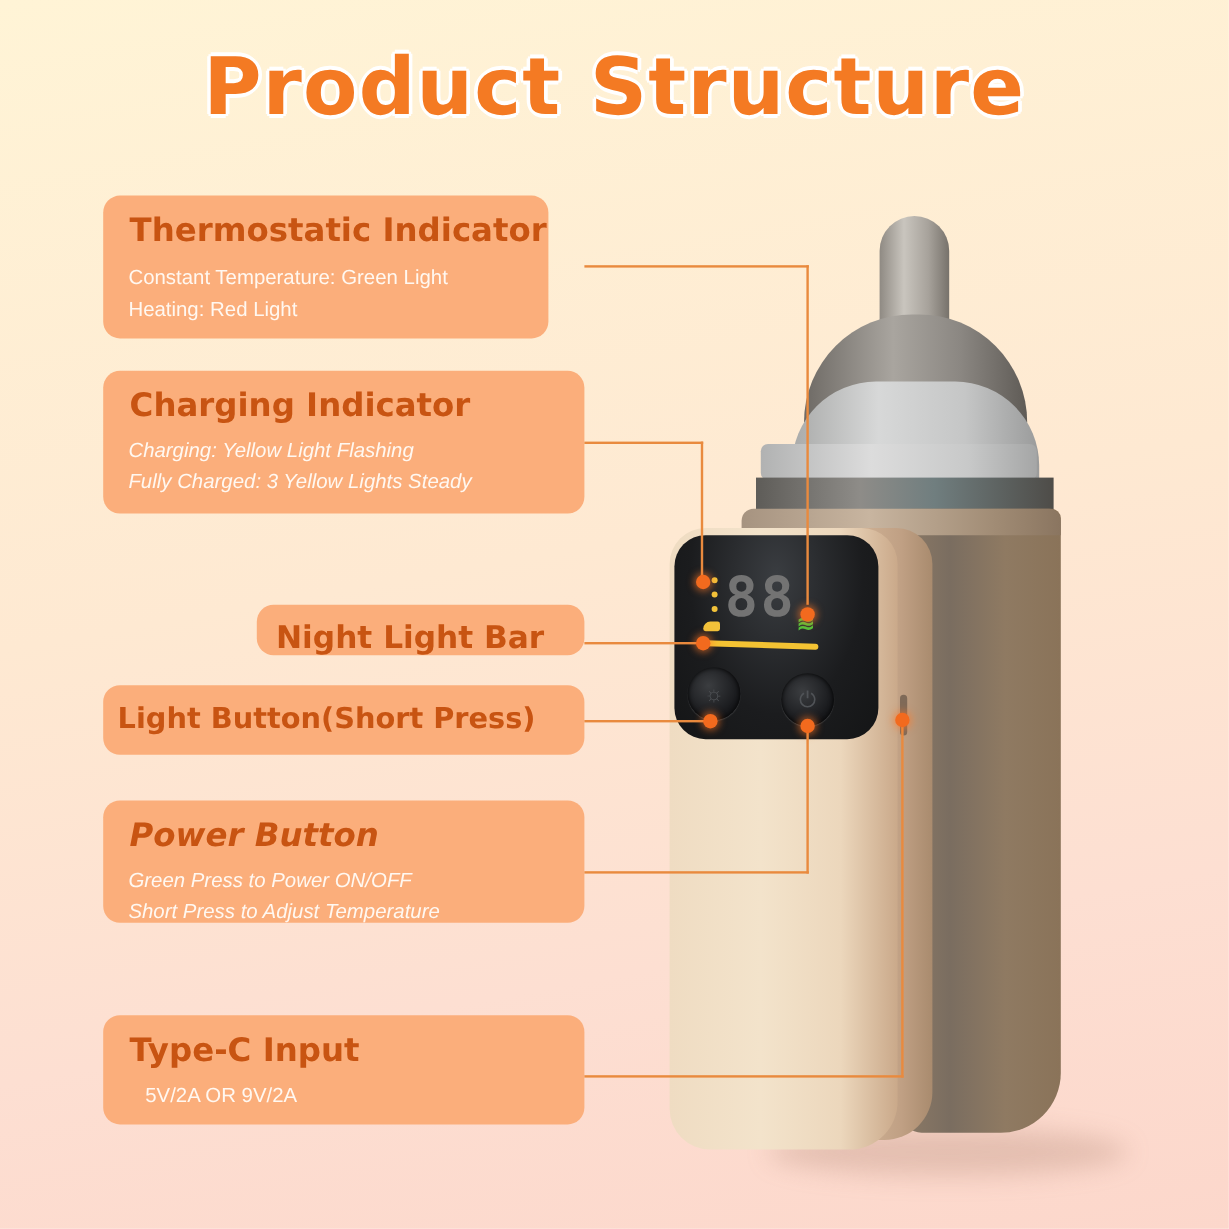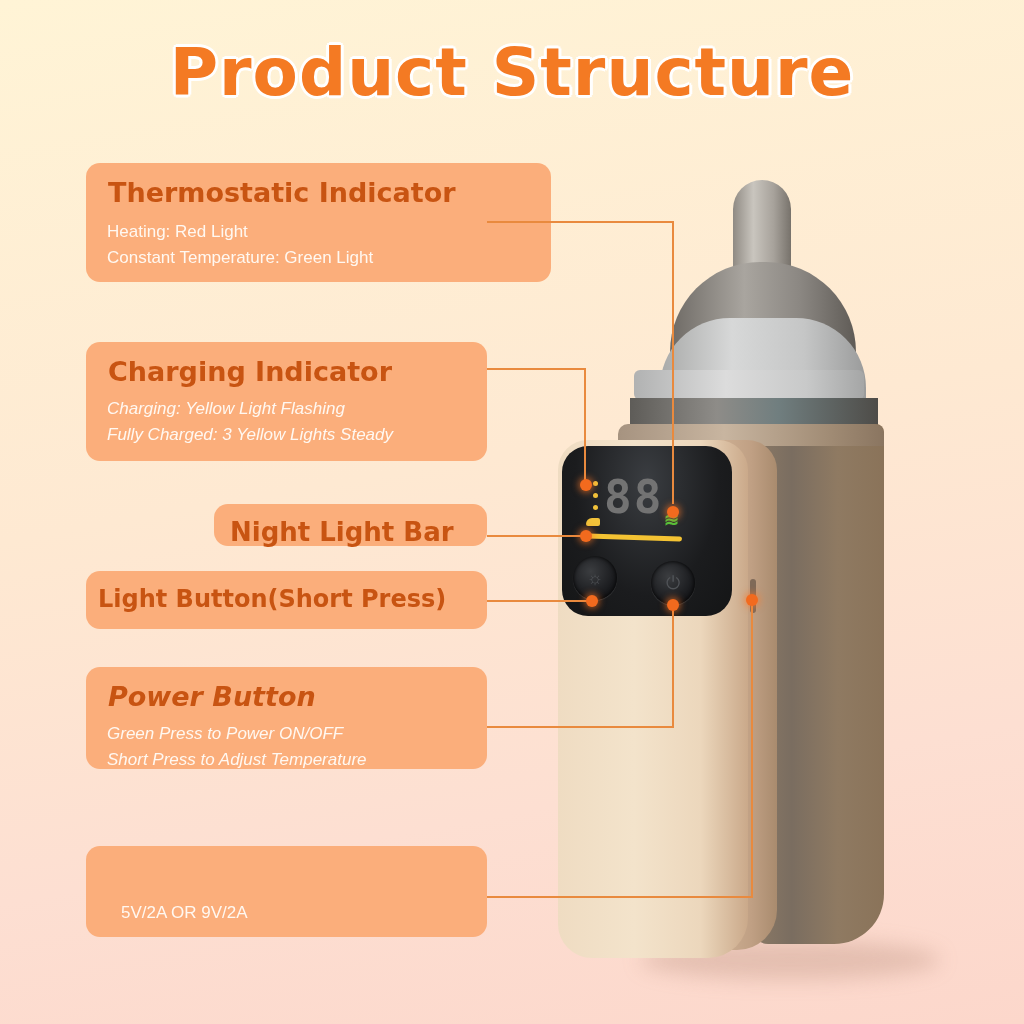--- a/index.html
+++ b/index.html
@@ -120,29 +120,29 @@
   .shadow {
     position: absolute; left: 640px; top: 940px; width: 300px; height: 40px;
     border-radius: 50%; background: rgba(160,110,90,0.25); filter: blur(10px);
   }
 </style>
 </head>
 <body>
 
 <div class="title">Product Structure</div>
 
-<div class="card" style="left:86px; top:163px; width:465px; height:119px;">
+<div class="card" style="left:86px; top:163px; width:371px; height:119px;">
   <div class="head" style="position:absolute; left:22px; top:14px; font-size:27px;">Thermostatic Indicator</div>
   <div class="desc" style="position:absolute; left:21px; top:56px;">
+    <div>Constant Temperature: Green Light</div>
     <div>Heating: Red Light</div>
-    <div>Constant Temperature: Green Light</div>
-  </div>
-</div>
-
-<div class="card" style="left:86px; top:309px; width:401px; height:119px;margin-top:33px;">
+  </div>
+</div>
+
+<div class="card" style="left:86px; top:309px; width:401px; height:119px;">
   <div class="head" style="position:absolute; left:22px; top:14px; font-size:27px;">Charging Indicator</div>
   <div class="desc" style="position:absolute; left:21px; top:54px;font-style:italic;">
     <div>Charging: Yellow Light Flashing</div>
     <div>Fully Charged: 3 Yellow Lights Steady</div>
   </div>
 </div>
 
 <div class="card" style="left:214px; top:504px; width:273px; height:42px;">
   <div class="head" style="position:absolute; left:16px; top:13px; font-size:26px;">Night Light Bar</div>
 </div>
@@ -153,20 +153,21 @@
 
 <div class="card" style="left:86px; top:667px; width:401px; height:102px;font-style:italic;">
   <div class="head" style="position:absolute; left:22px; top:14px; font-size:27px;">Power Button</div>
   <div class="desc" style="position:absolute; left:21px; top:54px;">
     <div>Green Press to Power ON/OFF</div>
     <div>Short Press to Adjust Temperature</div>
   </div>
 </div>
 
 <div class="card" style="left:86px; top:846px; width:401px; height:91px;">
+  <div class="head" style="position:absolute; left:22px; top:14px; font-size:27px;">Type-C Input</div>
   <div class="desc" style="position:absolute; left:35px; top:54px;">
     <div>5V/2A OR 9V/2A</div>
   </div>
 </div>
 
 <div class="shadow"></div>
 <div class="nipple"></div>
 <div class="nipple-base"></div>
 <div class="collar"></div>
 <div class="ring"></div>

